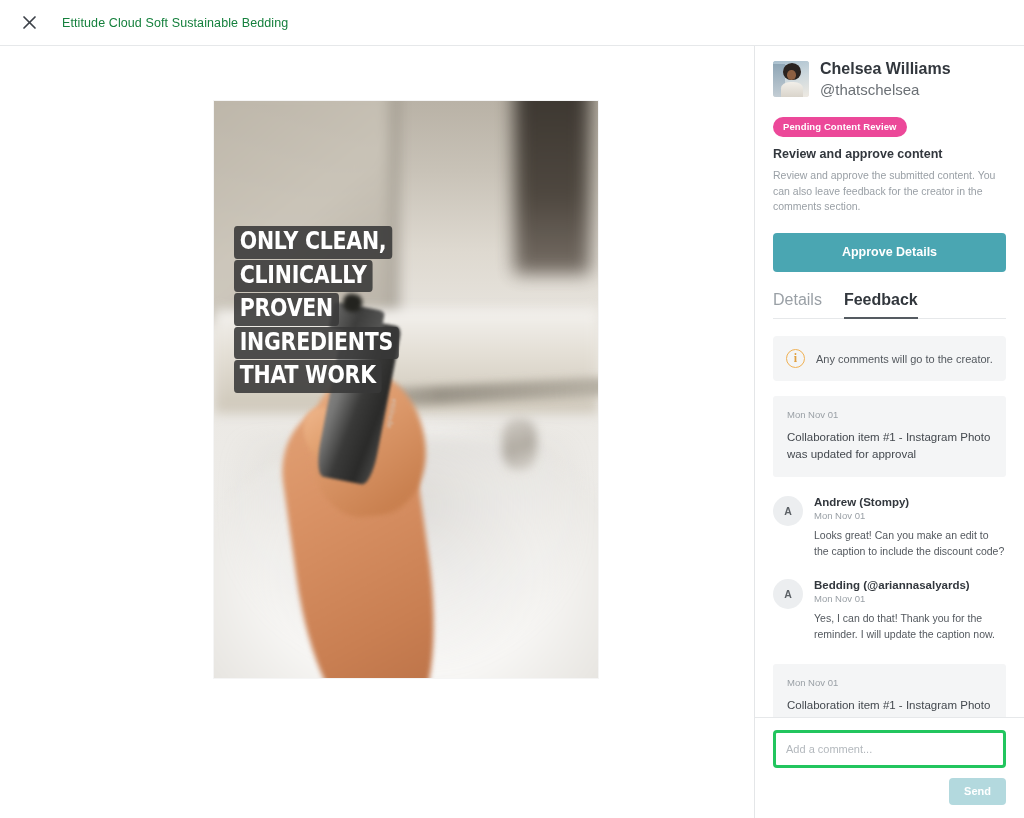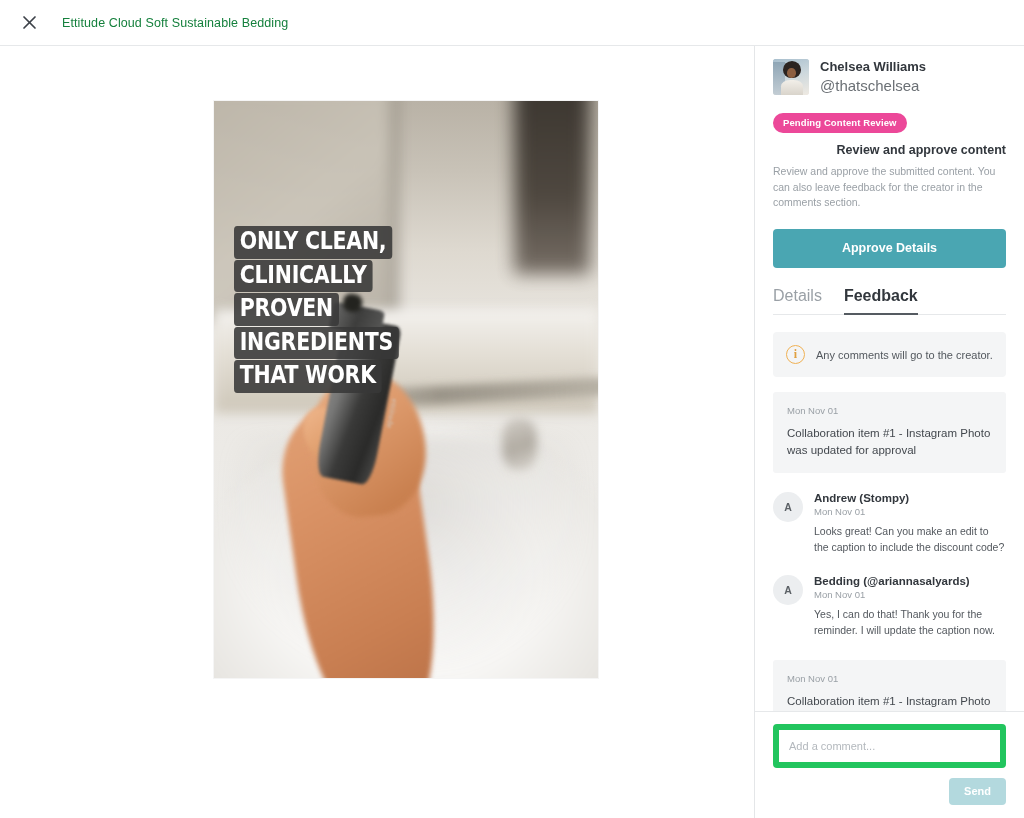--- a/index.html
+++ b/index.html
@@ -293,21 +293,21 @@
     position: relative;
     flex: 0 0 36px;
     background: linear-gradient(160deg, #9fb6c4 0%, #c9d4da 45%, #e8e4dd 100%);
   }
   .avatar-photo .av-sky { position:absolute; inset:0; background: linear-gradient(165deg,#a8bfce 0%,#cdd8dd 48%,#efeae2 100%); }
   .avatar-photo .av-bld { position:absolute; left:0; top:8%; width:34%; height:92%; background:linear-gradient(180deg,#8fa6b6,#c3cdd4); }
   .avatar-photo .av-hair { position:absolute; left:28%; top:6%; width:50%; height:48%; background:#2a2320; border-radius:50% 50% 46% 46%; }
   .avatar-photo .av-face { position:absolute; left:40%; top:24%; width:25%; height:28%; background:#8d5f41; border-radius:48%; }
   .avatar-photo .av-body { position:absolute; left:22%; bottom:0; width:62%; height:42%; background:linear-gradient(180deg,#f2efe9,#d9d4cb); border-radius:42% 42% 0 0; }
   .creator-name {
-    font-size: 13px;
+    font-size: 16px;
     font-weight: bold;
     color: #32373d;
     line-height: 1.35;
   }
   .creator-handle {
     font-size: 15px;
     color: #6b7075;
     line-height: 1.35;
   }
 
@@ -320,21 +320,20 @@
     font-weight: bold;
     letter-spacing: 0.1px;
     padding: 4px 10px 5px 10px;
     border-radius: 20px;
   }
   .section-title {
     margin-top: 10px;
     font-size: 12.5px;
     font-weight: bold;
     color: #32373d;
-    text-align: right;
   }
   .section-desc {
     margin-top: 7px;
     font-size: 10.5px;
     line-height: 1.5;
     color: #9aa0a6;
   }
 
   .approve-btn {
     display: block;
@@ -461,21 +460,21 @@
   
   .composer {
     flex: 0 0 auto;
     background: #ffffff;
     border-top: 1px solid #e6e8ea;
     padding: 12px 18px 13px 18px;
   }
   .comment-input {
     width: 100%;
     height: 31px;
-    border: 6px solid #22c55e;
+    border: 3px solid #22c55e;
     border-radius: 4px;
     padding: 16px 10px;
     font-size: 11px;
     color: #43484e;
     font-family: "Liberation Sans", sans-serif;
     outline: none;
     background: #ffffff;
   }
   .comment-input::placeholder { color: #b3b8bd; }
   .composer-actions {

